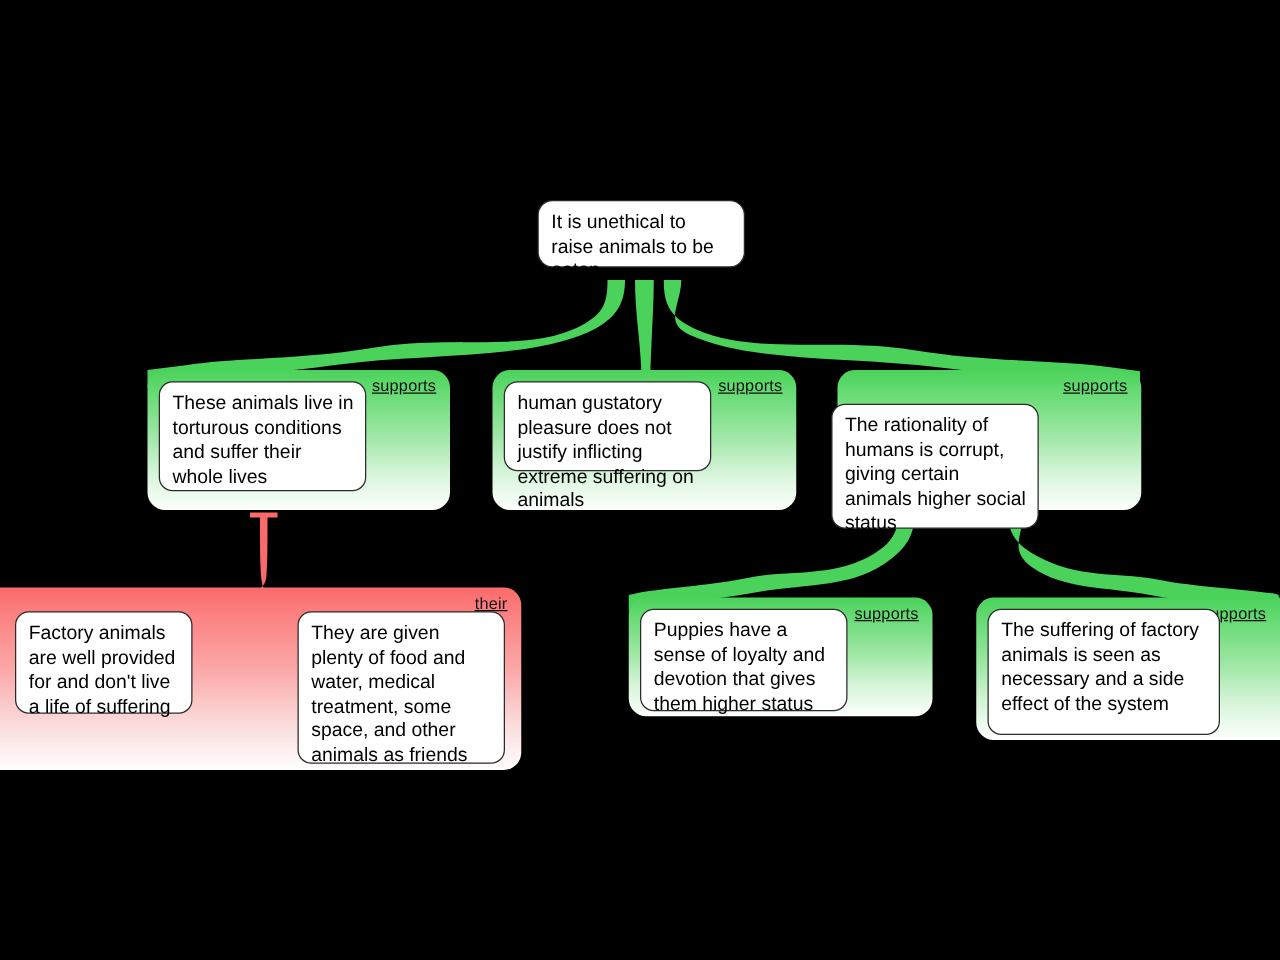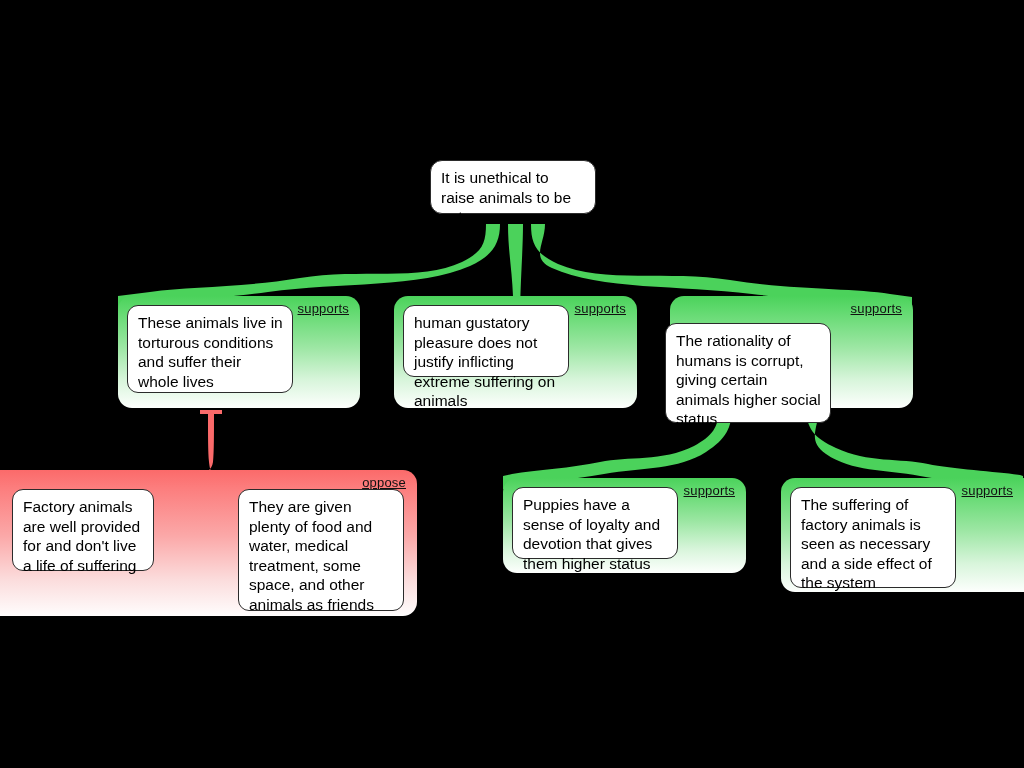--- a/index.html
+++ b/index.html
@@ -98,36 +98,36 @@
   </div>
 
   <div class="group support" style="left:670px;top:296px;width:243px;height:112px;">
     <span class="group-label">supports</span>
   </div>
   <div class="card" style="left:665px;top:305px;width:166px;height:100px;margin-top:18px;">
     <span>The rationality of humans is corrupt, giving certain animals higher social status</span>
   </div>
 
   <div class="group oppose" style="left:0px;top:470px;width:417px;height:146px;border-radius:0 14px 14px 0;">
-    <span class="group-label">oppose</span>
+    <span class="group-label">their</span>
   </div>
   <div class="card" style="left:12px;top:489px;width:142px;height:82px;">
     <span>Factory animals are well provided for and don't live a life of suffering</span>
   </div>
   <div class="card" style="left:190px;top:489px;width:166px;height:122px;margin-left:48px;">
     <span>They are given plenty of food and water, medical treatment, some space, and other animals as friends</span>
   </div>
 
   <div class="group support" style="left:503px;top:478px;width:243px;height:95px;">
     <span class="group-label">supports</span>
   </div>
-  <div class="card" style="left:512px;top:487px;width:166px;height:72px;">
+  <div class="card" style="left:512px;top:487px;width:166px;height:82px;">
     <span>Puppies have a sense of loyalty and devotion that gives them higher status</span>
   </div>
 
   <div class="group support" style="left:781px;top:478px;width:243px;height:114px;border-radius:14px 0 0 14px;">
     <span class="group-label">supports</span>
   </div>
-  <div class="card" style="left:790px;top:487px;width:166px;height:101px;">
+  <div class="card" style="left:790px;top:487px;width:186px;height:101px;">
     <span>The suffering of factory animals is seen as necessary and a side effect of the system</span>
   </div>
 
 </div>
 
 </body></html>

